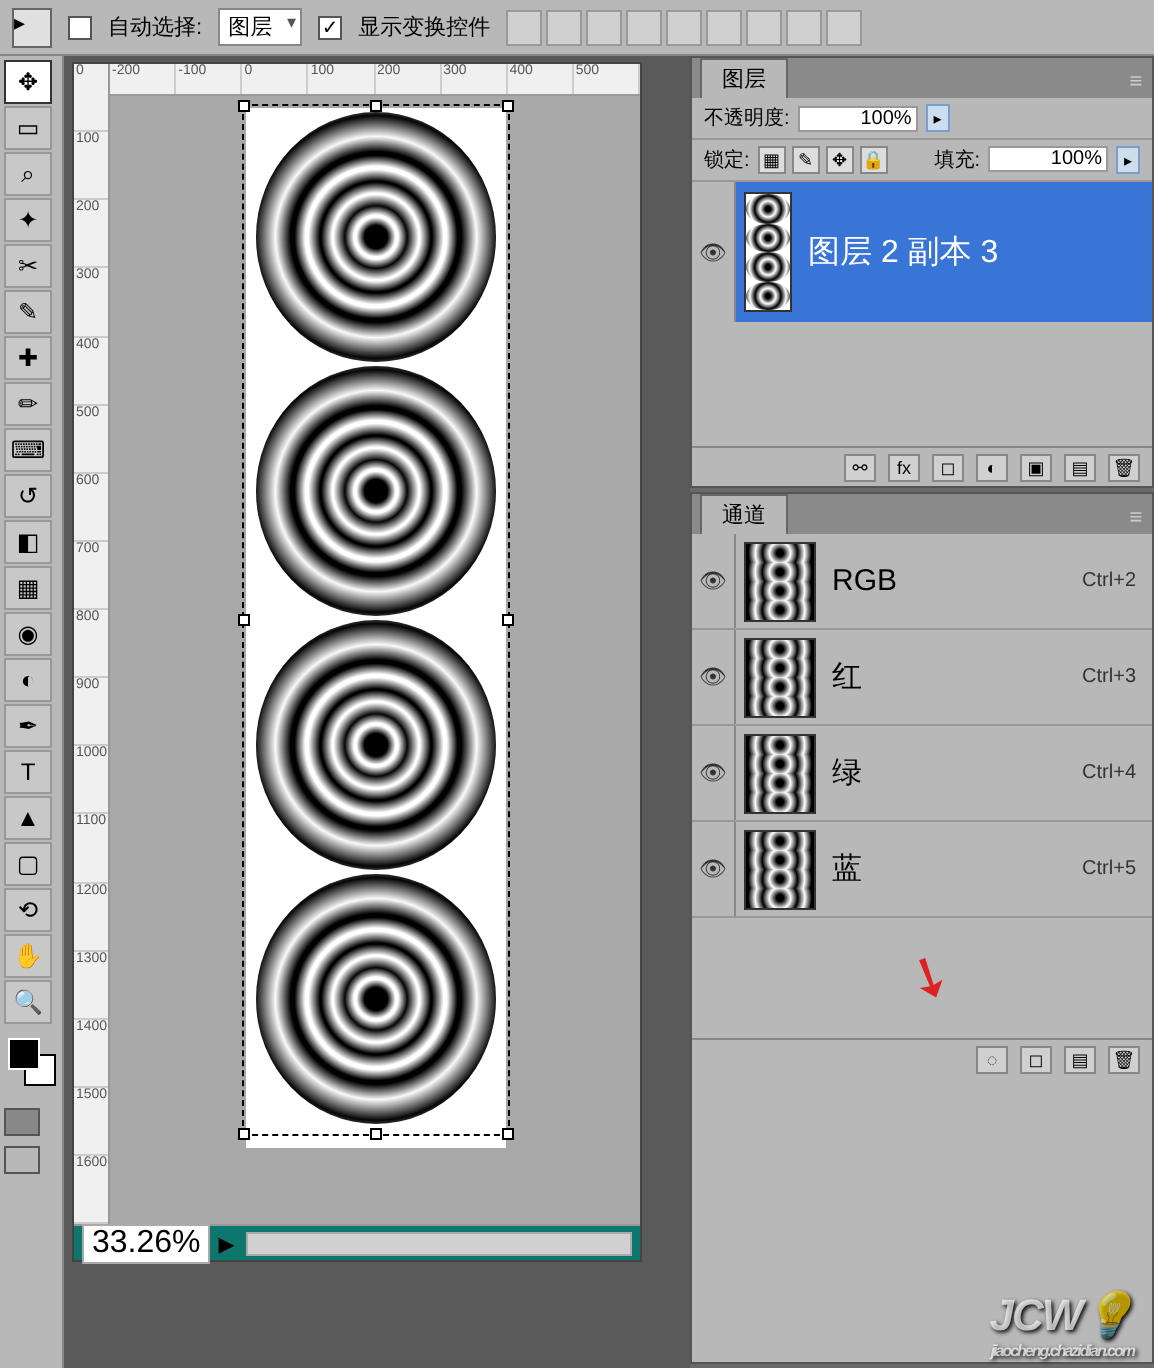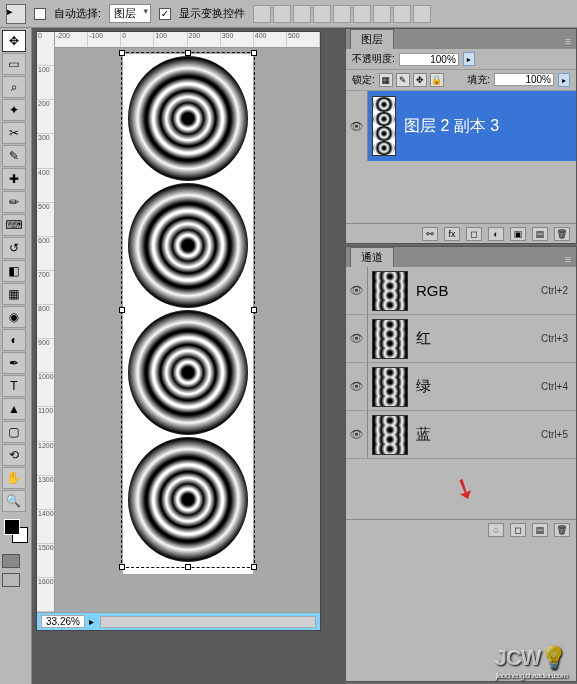--- a/index.html
+++ b/index.html
@@ -51,21 +51,21 @@
 .canvas-area { flex: 1; background: #a8a8a8; position: relative; overflow: hidden; display: flex; justify-content: center; padding-top: 6px; }
 .canvas { width: 130px; height: 520px; background: #fff; position: relative; }
 .swirl { width: 120px; height: 125px; margin: 2px auto; background: radial-gradient(circle, #000 6%, #fff 12%, #222 18%, #eee 25%, #111 32%, #fff 40%, #000 48%, #ddd 58%, #222 70%, #fff 85%, #000 100%); border-radius: 50%; filter: contrast(1.3); }
 .transform-box { position: absolute; top: 4px; left: 50%; transform: translateX(-50%); width: 134px; height: 516px; border: 1px dashed #000; pointer-events: none; }
 .handle { position: absolute; width: 6px; height: 6px; background: #fff; border: 1px solid #000; }
 .h-tl { top: -3px; left: -3px; } .h-tr { top: -3px; right: -3px; }
 .h-bl { bottom: -3px; left: -3px; } .h-br { bottom: -3px; right: -3px; }
 .h-tm { top: -3px; left: 50%; margin-left: -3px; } .h-bm { bottom: -3px; left: 50%; margin-left: -3px; }
 .h-ml { top: 50%; left: -3px; margin-top: -3px; } .h-mr { top: 50%; right: -3px; margin-top: -3px; }
 
-.doc-status { height: 18px; background: #7dd3fc; border-top: 1px solid #999; display: flex; align-items: center; font-size: 10px; padding: 0 4px; }
+.doc-status { height: 18px; background: #0f766e; border-top: 1px solid #999; display: flex; align-items: center; font-size: 16px; padding: 0 4px; }
 .zoom-val { border: 1px solid #aaa; padding: 0 4px; background: #fff; }
 .doc-status .sb { flex: 1; height: 12px; background: #d0d0d0; margin-left: 6px; border: 1px solid #aaa; }
 
 
 .panels { width: 232px; background: #6a6a6a; display: flex; flex-direction: column; }
 .panel { background: #b8b8b8; border: 1px solid #555; margin-bottom: 2px; display: flex; flex-direction: column; }
 .panel-tabs { height: 20px; background: #8a8a8a; display: flex; align-items: flex-end; }
 .panel-tab { background: #b8b8b8; padding: 2px 10px; font-size: 11px; border: 1px solid #666; border-bottom: none; margin-left: 4px; }
 .panel-menu { margin-left: auto; width: 16px; height: 16px; display: flex; align-items: center; justify-content: center; color: #ccc; cursor: pointer; }
 
@@ -95,21 +95,21 @@
 .channel-list { background: #b8b8b8; }
 .channel-row { display: flex; align-items: center; height: 48px; border-bottom: 1px solid #999; }
 .ch-thumb { width: 36px; height: 40px; margin: 0 4px; background: #fff; border: 1px solid #333; display: flex; flex-direction: column; }
 .ch-thumb div { flex:1; background: radial-gradient(circle,#000 10%,#fff 30%,#000 50%,#fff 70%,#000 90%); }
 .ch-name { flex: 1; font-size: 15px; padding-left: 4px; }
 .ch-shortcut { font-size: 10px; color: #333; padding-right: 8px; margin-left: 24px; }
 .channel-footer-pad { height: 60px; background: #b8b8b8; position: relative; }
 
 .red-arrow { position: absolute; bottom: 14px; right: 100px; font-size: 28px; color: #d22; transform: rotate(25deg); pointer-events: none; }
 
-.footer-wm { position: absolute; bottom: 4px; right: 10px; font-size: 22px; font-weight: bold; color: rgba(255,255,255,0.7); text-shadow: 1px 1px 2px #000; letter-spacing: -1px; pointer-events: none; }
+.footer-wm { position: absolute; bottom: 4px; right: 10px; font-size: 22px; font-weight: bold; font-style: italic; color: rgba(255,255,255,0.7); text-shadow: 1px 1px 2px #000; letter-spacing: -1px; pointer-events: none; }
 .footer-wm small { font-size: 8px; display: block; text-align: right; }
 </style>
 </head>
 <body>
 
 <div class="app">
 
   <div class="options-bar">
     <div class="tool-preset">▸</div>
     <span class="checkbox"></span>

